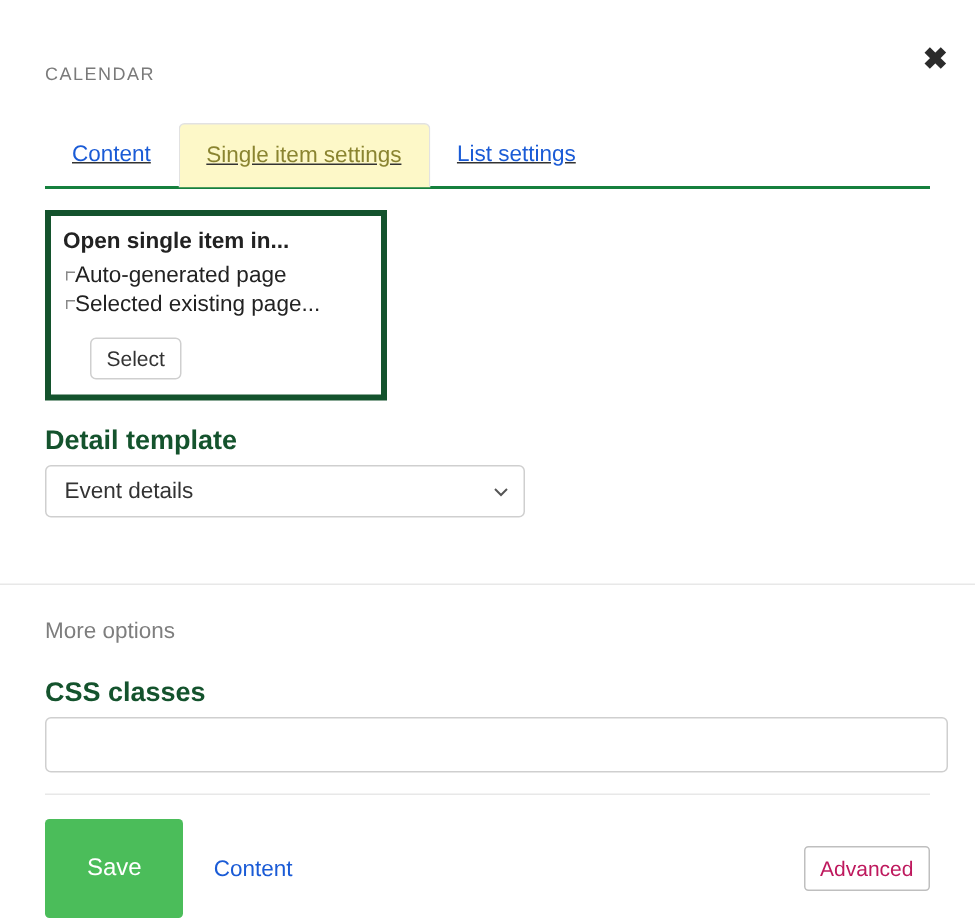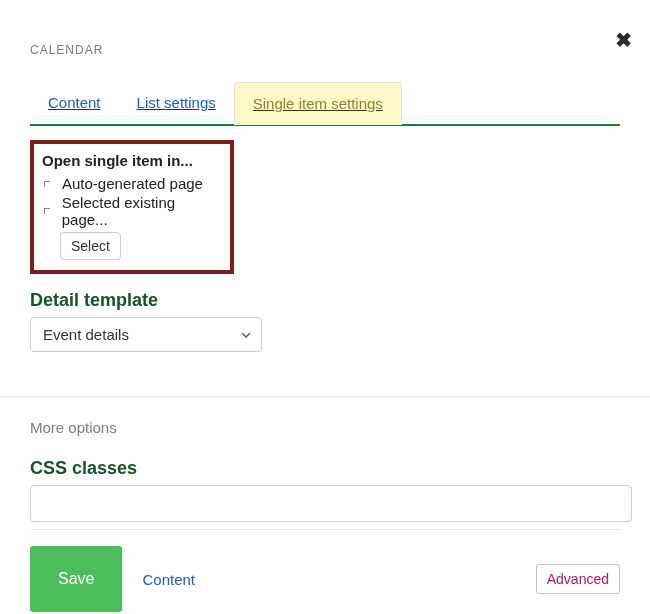--- a/index.html
+++ b/index.html
@@ -51,69 +51,68 @@
     background: #fdf8c8;
     color: #8a8430;
     border: 1px solid #e2e2e2;
     border-bottom: 1px solid #fdf8c8;
     border-radius: 4px 4px 0 0;
   }
   .content-area {
     padding: 14px 30px 0 30px;
   }
   .highlight-box {
-    border: 4px solid #7f1d1d;
+    border: 4px solid #14532d;
     padding: 6px 14px 10px 8px;
-    width: 204px;
+    width: 228px;
     margin-bottom: 16px;
   }
   .section-heading {
     font-weight: 700;
     font-size: 15px;
     color: #222;
     margin: 2px 0 6px 0;
   }
   .radio-row {
     display: flex;
     align-items: center;
-    gap: 12px;
     margin: 2px 0;
     font-size: 15px;
     color: #222;
   }
   .radio-glyph {
     width: 6px; height: 6px;
     display: inline-block;
     border-left: 1px solid #888;
     border-top: 1px solid #888;
     transform: none;
     margin-left: 2px;
   }
   .select-small-btn {
-    margin-top: 2px;
+    margin-top: 12px;
     margin-left: 18px;
     padding: 5px 10px;
     font-size: 14px;
     background: #fff;
     border: 1px solid #cfcfcf;
     border-radius: 4px;
     cursor: pointer;
     color: #333;
     font-family: inherit;
   }
   .field-block { margin: 12px 0 0 0; }
   .field-label {
     font-weight: 700;
     font-size: 18px;
     color: #14532d;
     margin-bottom: 6px;
   }
   .select-wrap {
     position: relative;
-    width: 232px;
+    width: 320px;
   }
   .select-box {
     width: 100%;
     padding: 8px 30px 8px 12px;
     font-size: 15px;
     border: 1px solid #cfcfcf;
     border-radius: 4px;
     background: #fff;
     color: #333;
     cursor: pointer;
@@ -195,22 +194,22 @@
 
 <div class="panel">
 
   <div class="header">
     <span class="header-title">CALENDAR</span>
     <span class="close-icon">✖</span>
   </div>
 
   <div class="tabs">
     <div class="tab">Content</div>
+    <div class="tab active">Single item settings</div>
     <div class="tab">List settings</div>
-    <div class="tab active">Single item settings</div>
   </div>
 
   <div class="content-area">
 
     <div class="highlight-box">
       <div class="section-heading">Open single item in...</div>
 
       <div class="radio-row">
         <span class="radio-glyph"></span>
         <span>Auto-generated page</span>

